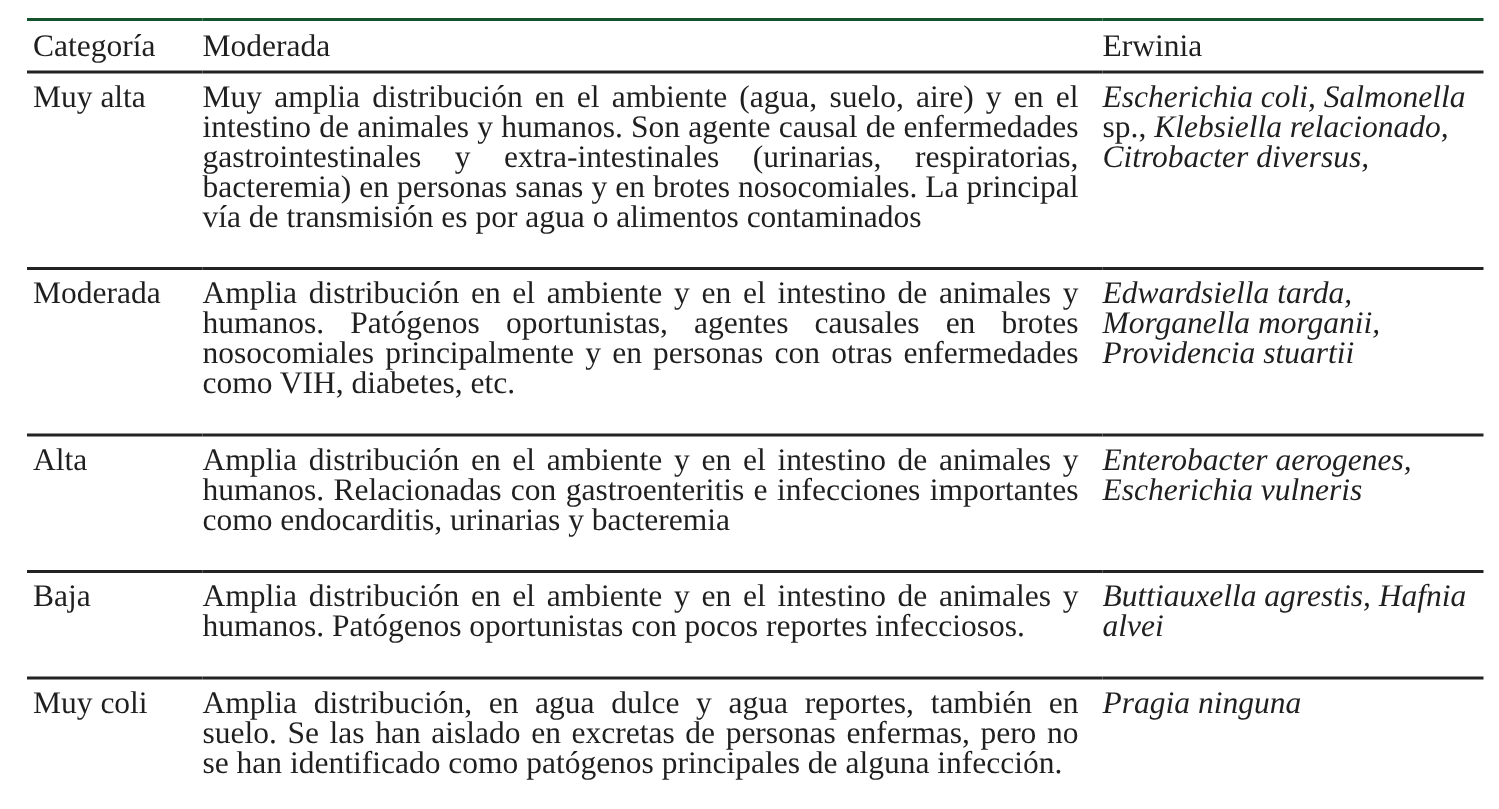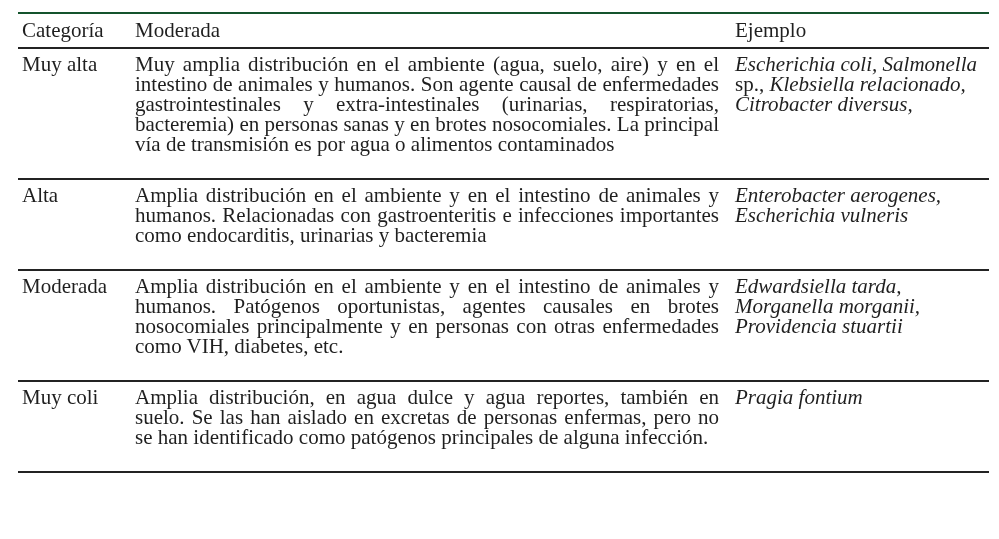--- a/index.html
+++ b/index.html
@@ -69,44 +69,49 @@
   <table class="cat-table">
     <colgroup>
       <col class="c1">
       <col class="c2">
       <col class="c3">
     </colgroup>
     <thead>
       <tr>
         <th class="cat">Categoría</th>
         <th class="crit-h">Moderada</th>
-        <th class="ej-h">Ejemplo</th>
+        <th class="ej-h">Erwinia</th>
       </tr>
     </thead>
     <tbody id="rows">
   <tr>
     <td class="cat">Muy alta</td>
     <td class="crit">Muy amplia distribución en el ambiente (agua, suelo, aire) y en el intestino de animales y humanos. Son agente causal de enfermedades gastrointestinales y extra-intestinales (urinarias, respiratorias, bacteremia) en personas sanas y en brotes nosocomiales. La principal vía de transmisión es por agua o alimentos contaminados</td>
     <td class="ej"><span class="seg-italic">Escherichia coli, Salmonella</span><span class="seg-roman"> sp., </span><span class="seg-italic">Klebsiella relacionado, Citrobacter diversus,</span></td>
   </tr>
 
   <tr>
+    <td class="cat">Moderada</td>
+    <td class="crit">Amplia distribución en el ambiente y en el intestino de animales y humanos. Patógenos oportunistas, agentes causales en brotes nosocomiales principalmente y en personas con otras enfermedades como VIH, diabetes, etc.</td>
+    <td class="ej"><span class="seg-italic">Edwardsiella tarda, Morganella morganii, Providencia stuartii</span></td>
+  </tr>
+
+  <tr>
     <td class="cat">Alta</td>
     <td class="crit">Amplia distribución en el ambiente y en el intestino de animales y humanos. Relacionadas con gastroenteritis e infecciones importantes como endocarditis, urinarias y bacteremia</td>
     <td class="ej"><span class="seg-italic">Enterobacter aerogenes, Escherichia vulneris</span></td>
   </tr>
 
   <tr>
-    <td class="cat">Moderada</td>
-    <td class="crit">Amplia distribución en el ambiente y en el intestino de animales y humanos. Patógenos oportunistas, agentes causales en brotes nosocomiales principalmente y en personas con otras enfermedades como VIH, diabetes, etc.</td>
-    <td class="ej"><span class="seg-italic">Edwardsiella tarda, Morganella morganii, Providencia stuartii</span></td>
+    <td class="cat">Baja</td>
+    <td class="crit">Amplia distribución en el ambiente y en el intestino de animales y humanos. Patógenos oportunistas con pocos reportes infecciosos.</td>
+    <td class="ej"><span class="seg-italic">Buttiauxella agrestis, Hafnia alvei</span></td>
   </tr>
-
 
   <tr>
     <td class="cat">Muy coli</td>
     <td class="crit">Amplia distribución, en agua dulce y agua reportes, también en suelo. Se las han aislado en excretas de personas enfermas, pero no se han identificado como patógenos principales de alguna infección.</td>
-    <td class="ej"><span class="seg-italic">Pragia fontium</span></td>
+    <td class="ej"><span class="seg-italic">Pragia ninguna</span></td>
   </tr>
 
 </tbody>
   </table>
 </div>
 
 </body></html>

